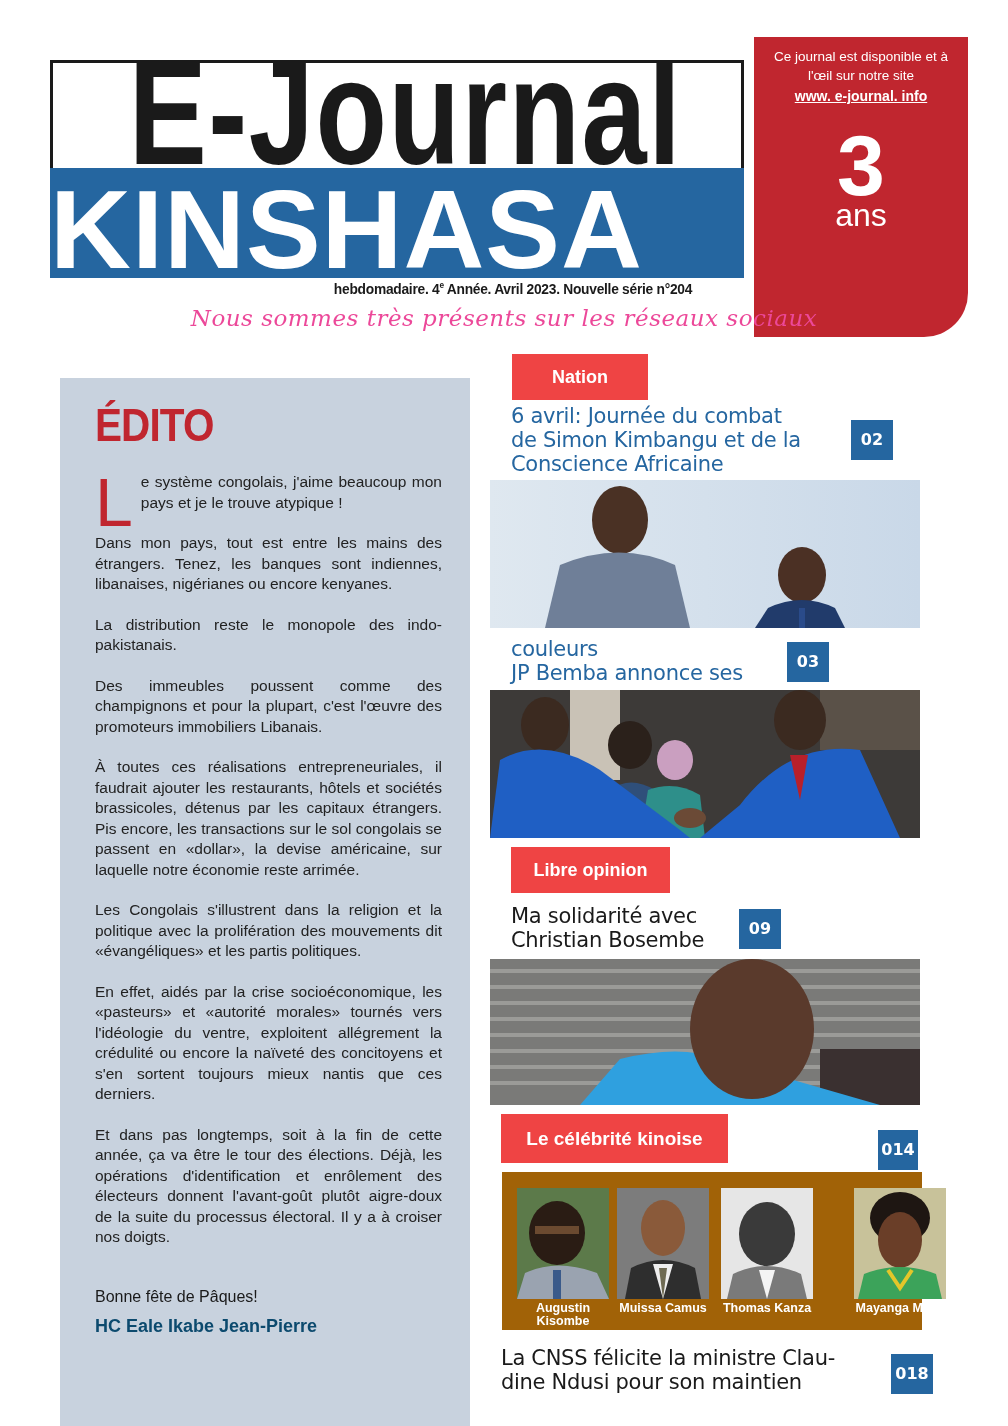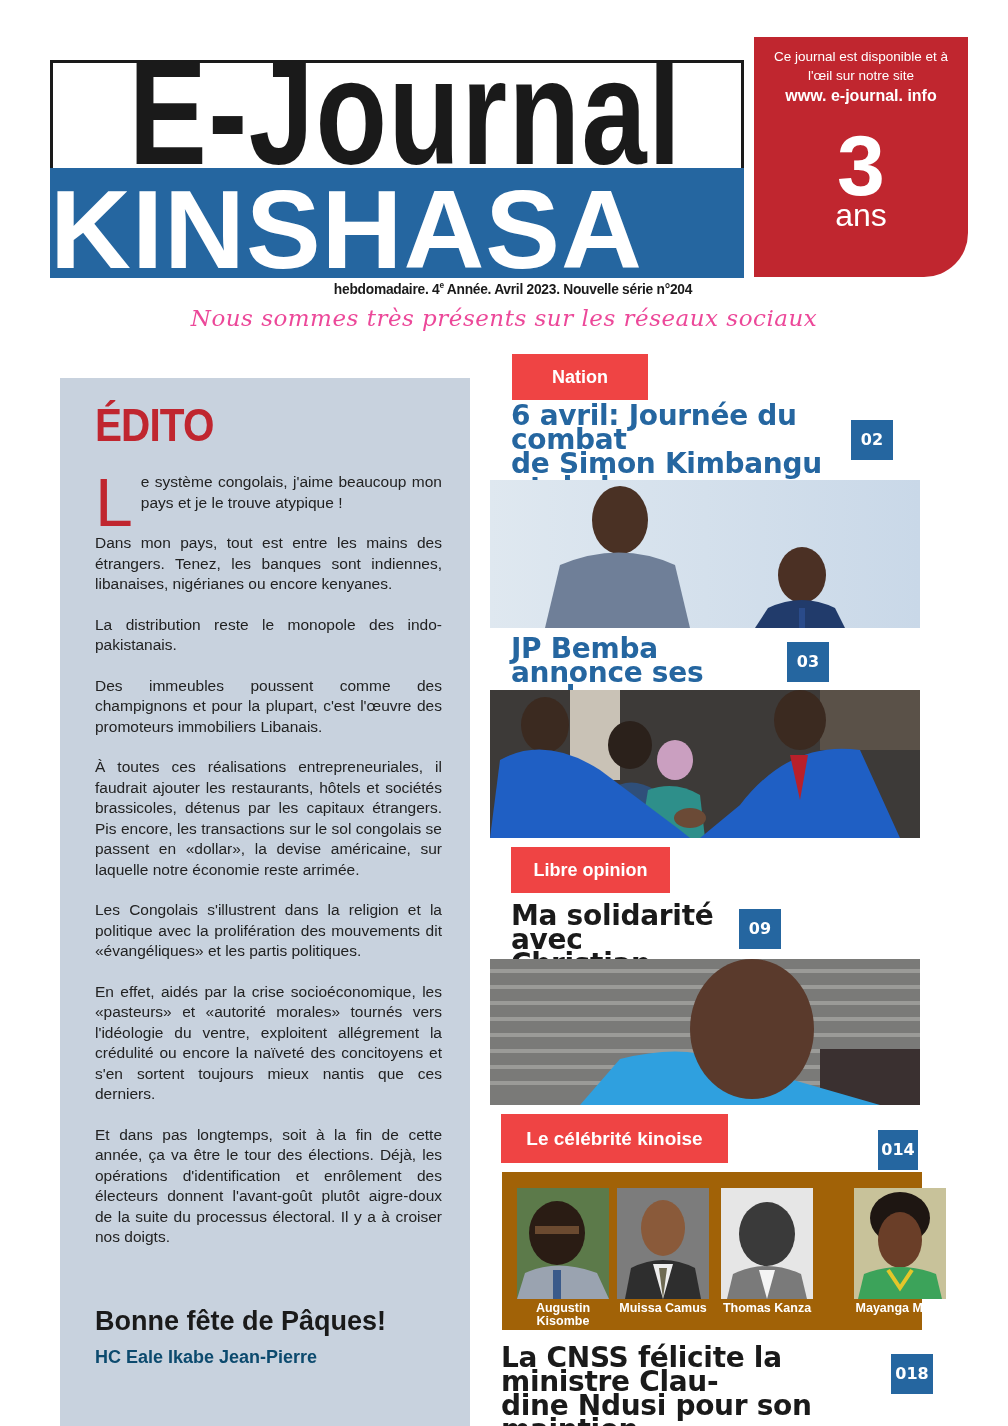--- a/index.html
+++ b/index.html
@@ -30,25 +30,25 @@
   }
   .issue-line {
     position: absolute; left: 283px; top: 280px; width: 460px; text-align: center;
     font-weight: 700; font-size: 15px; letter-spacing: -0.3px; color: #1a1a1a;
     transform: scaleX(0.92); transform-origin: center;
   }
   .issue-line sup { font-size: 9px; }
 
   
   .badge {
-    position: absolute; left: 754px; top: 37px; width: 214px; height: 240px;
+    position: absolute; left: 754px; top: 37px; width: 214px; height: 300px;
     background: #c0262f; border-bottom-right-radius: 44px; color: #fff; text-align: center;
   }
   .badge-text { margin-top: 10px; font-size: 13.5px; line-height: 19px; }
-  .badge-link { font-weight: 700; font-size: 16px; line-height: 22px; }
+  .badge-link { font-weight: 700; font-size: 14px; text-decoration: underline; line-height: 22px; }
   .badge-num { font-weight: 700; font-size: 86px; line-height: 80px; margin-top: 18px; }
   .badge-unit { font-size: 32px; line-height: 36px; margin-top: -8px; }
 
   
   .slogan {
     position: absolute; left: 0; top: 305px; width: 1008px; text-align: center;
     font-family: "DejaVu Serif", serif; font-style: italic; font-size: 23px;
     color: #ec4899; letter-spacing: 0.5px;
   }
 
@@ -62,31 +62,31 @@
     transform: scaleX(0.88); transform-origin: left; margin-bottom: 20px; line-height: 54px;
   }
   .edito-body p {
     font-size: 15.5px; line-height: 20.5px; text-align: justify; margin-bottom: 20px;
     color: #222;
   }
   .drop-cap {
     float: left; font-size: 68px; line-height: 56px; color: #c0262f; font-weight: 400;
     margin-right: 8px; margin-top: 2px;
   }
-  .edito-wish { font-weight: 700; font-size: 27px; margin-top: 58px; color: #1a1a1a; }
+  .edito-wish { font-weight: 400; font-size: 16px; margin-top: 40px; color: #1a1a1a; }
   .edito-sign { font-weight: 700; font-size: 18px; margin-top: 10px; color: #0c4a6e; }
 
   
   .section-tag {
     position: absolute; background: #ef4444; color: #fff; font-weight: 700;
     font-size: 18px; text-align: center; line-height: 46px;
   }
   .headline {
-    position: absolute; font-family: "DejaVu Sans", sans-serif; font-weight: 700;
-    font-size: 28px; line-height: 24px; letter-spacing: -0.3px;
+    position: absolute; font-family: "DejaVu Sans", sans-serif; font-weight: 400;
+    font-size: 21px; line-height: 24px; letter-spacing: -0.3px;
   }
   .headline.blue { color: #2566a0; }
   .headline.dark { color: #1a1a1a; }
   .page-box {
     position: absolute; background: #2566a0; color: #fff; text-align: center;
     font-family: "DejaVu Sans", sans-serif; font-size: 16px; font-weight: 700;
   }
   .photo { position: absolute; overflow: hidden; }
 
   
@@ -159,22 +159,22 @@
     <rect width="430" height="148" fill="url(#g1)"></rect>
     <ellipse cx="130" cy="40" rx="28" ry="34" fill="#4a3124"></ellipse>
     <path d="M55 148 L70 85 Q130 60 185 85 L200 148 Z" fill="#6f7f98"></path>
     <ellipse cx="312" cy="95" rx="24" ry="28" fill="#4b3024"></ellipse>
     <path d="M265 148 L278 128 Q312 112 345 128 L355 148 Z" fill="#213b6b"></path>
     <rect x="309" y="128" width="6" height="20" fill="#2a4b8a"></rect>
   </svg>
 </div>
 
 <div class="headline blue" style="left:511px; top:637px; width:280px;">
+  <div>couleurs</div>
   <div>JP Bemba annonce ses</div>
-  <div>couleurs</div>
 </div>
 <div class="page-box" style="left:787px; top:642px; width:42px; height:40px; line-height:40px;">03</div>
 
 <div class="photo" style="left:490px; top:690px; width:430px; height:148px;">
   <svg width="430" height="148" viewBox="0 0 430 148">
     <rect width="430" height="148" fill="#3d3a38"></rect>
     <rect x="80" y="0" width="50" height="90" fill="#c9c2b6"></rect>
     <rect x="330" y="0" width="100" height="60" fill="#5a5148"></rect>
     <ellipse cx="140" cy="55" rx="22" ry="24" fill="#2b211b"></ellipse>
     <ellipse cx="185" cy="70" rx="18" ry="20" fill="#ca9fc0"></ellipse>

